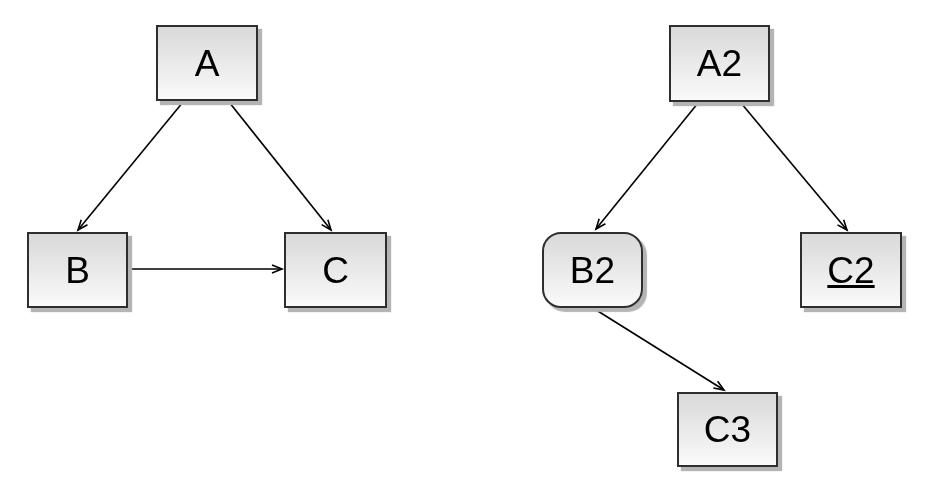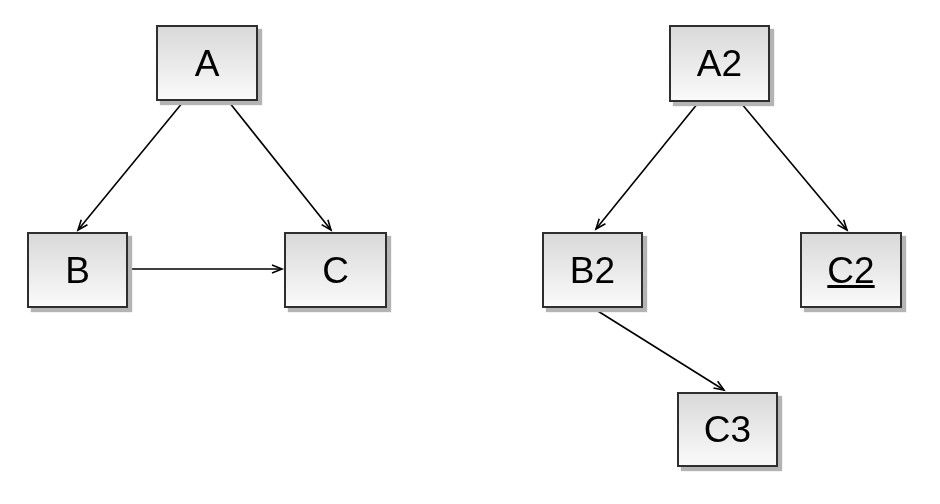--- a/index.html
+++ b/index.html
@@ -75,21 +75,21 @@
       </div>
       <div class="node" style="left: 27px; top: 232px; width: 101px; height: 76px;">
         <span class="node-label">B</span>
       </div>
       <div class="node" style="left: 284px; top: 232px; width: 103px; height: 76px;">
         <span class="node-label">C</span>
       </div>
       <div class="node" style="left: 669px; top: 25px; width: 101px; height: 77px; justify-content: center;">
         <span class="node-label">A2</span>
       </div>
-      <div class="node" style="left: 542px; top: 232px; width: 101px; height: 76px;">
+      <div class="node" style="left: 542px; top: 232px; width: 101px; height: 76px; border-radius: 19px;">
         <span class="node-label">B2</span>
       </div>
       <div class="node" style="left: 800px; top: 232px; width: 102px; height: 76px; text-decoration: underline;">
         <span class="node-label">C2</span>
       </div>
       <div class="node" style="left: 677px; top: 392px; width: 101px; height: 75px; align-items: center;">
         <span class="node-label">C3</span>
       </div>
     </div>
 </div>

